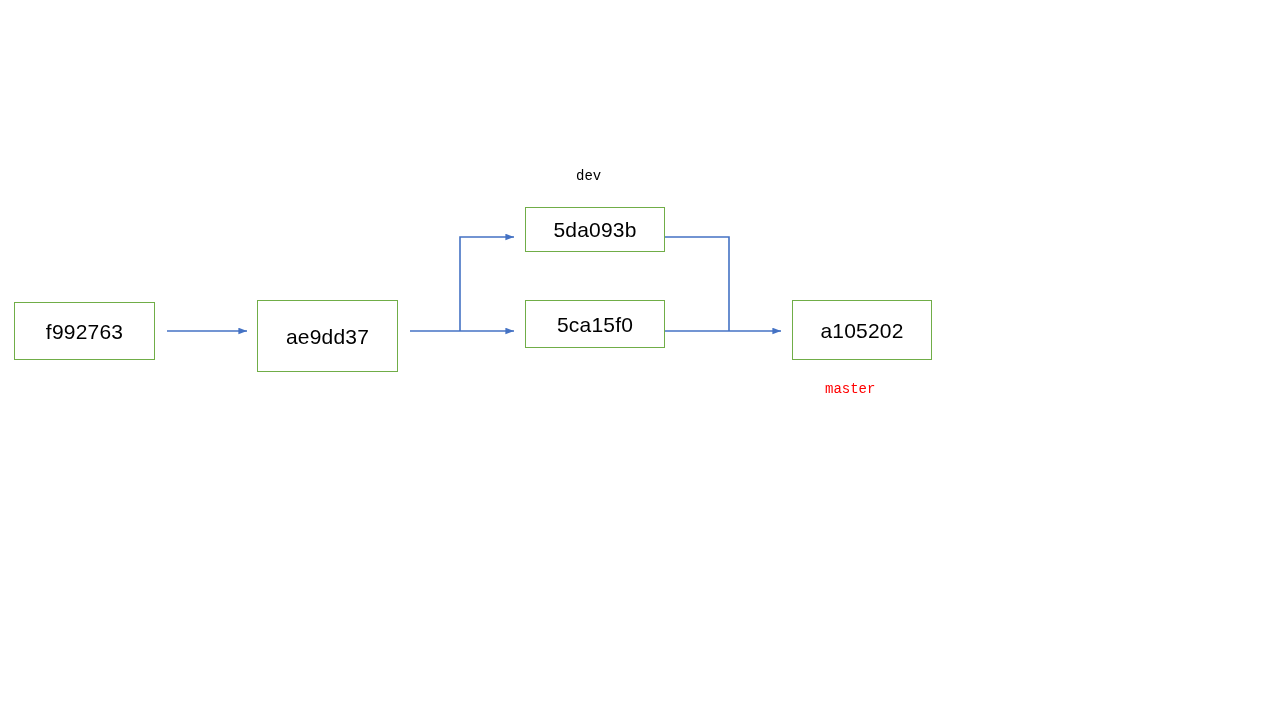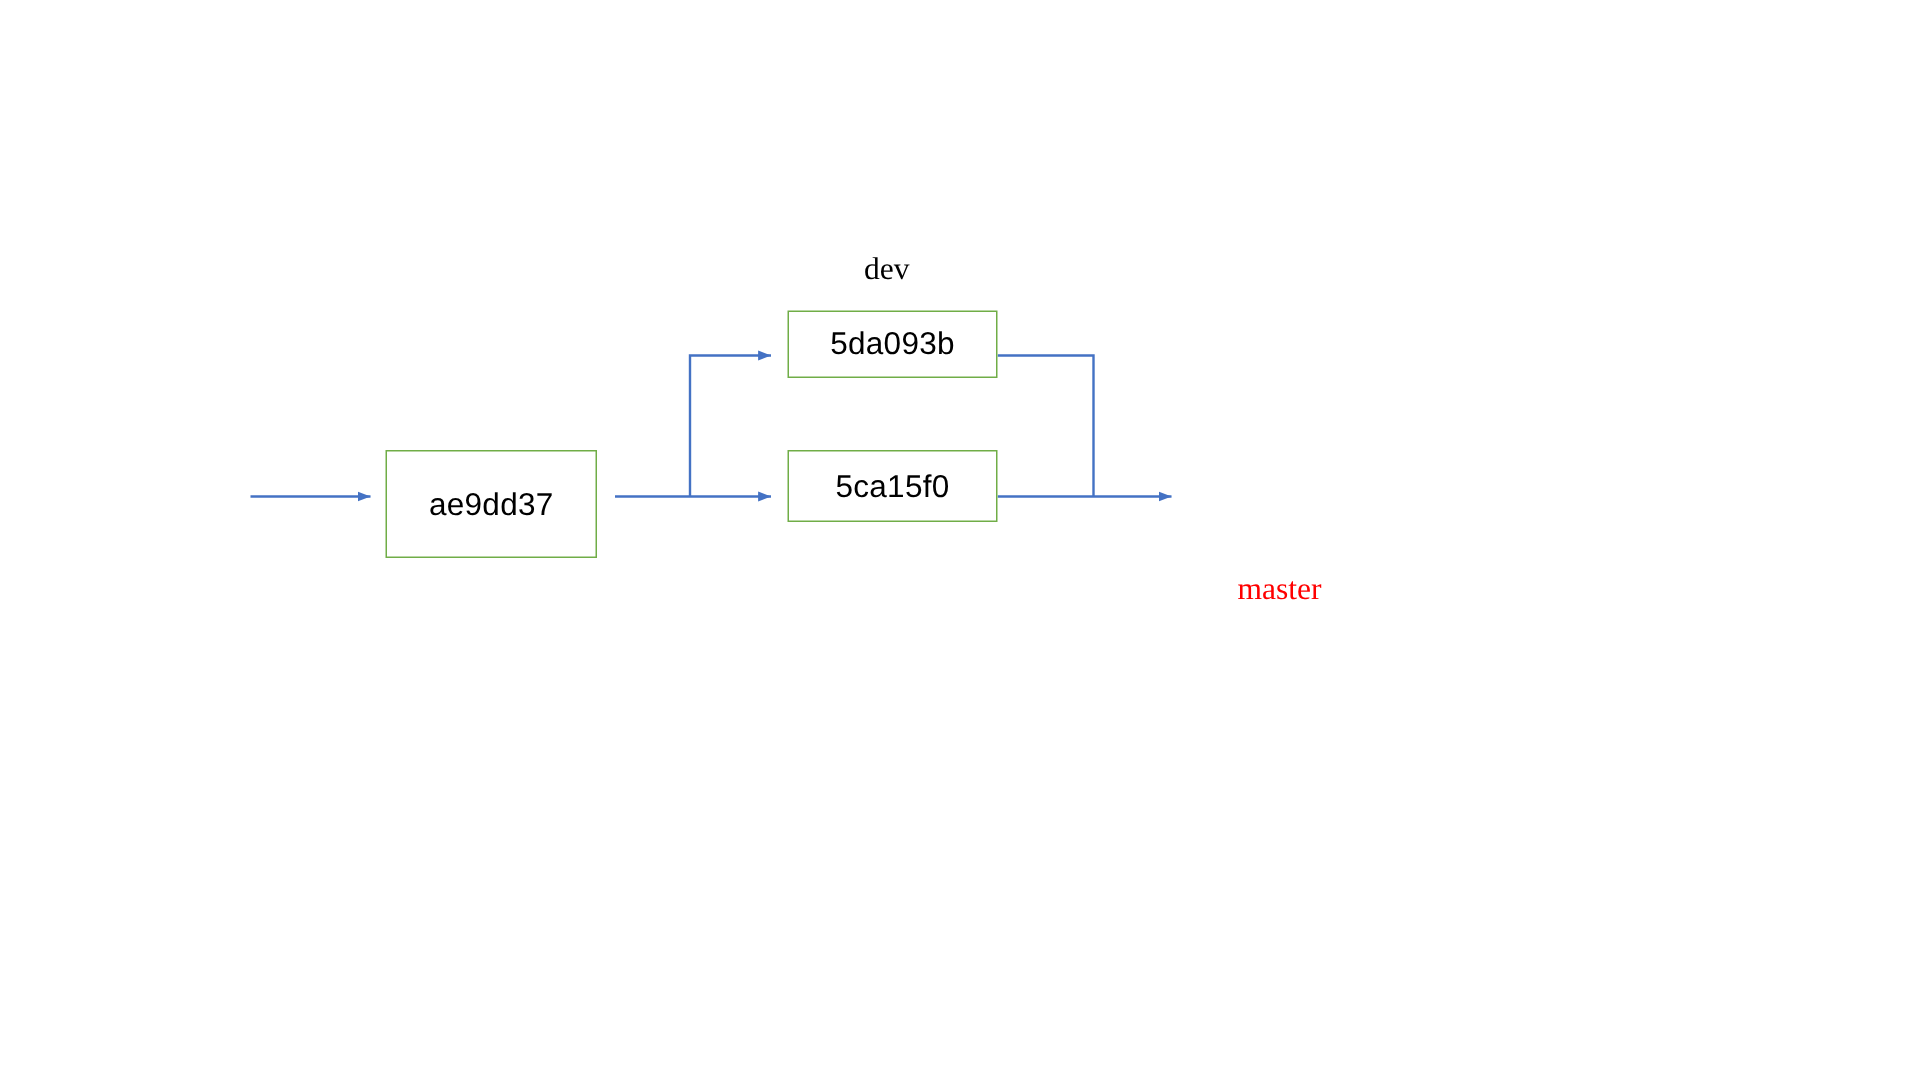--- a/index.html
+++ b/index.html
@@ -39,22 +39,22 @@
   .commit-label {
     font-family: "Liberation Sans", sans-serif;
     font-size: 21px;
     color: #000000;
     line-height: 1;
     letter-spacing: 0.2px;
     white-space: nowrap;
   }
   .branch-label {
     position: absolute;
-    font-family: Liberation Serif, serif;
-    font-size: 21px;
+    font-family: Liberation Mono, monospace;
+    font-size: 14px;
     line-height: 1;
     white-space: nowrap;
     text-align: center;
   }
   .branch-dev {
     color: #000000;
   }
   .branch-master {
     color: #FF0000;
   }
@@ -75,31 +75,37 @@
 
     <path d="M410,331 L514,331" fill="none" stroke="#4472C4" stroke-width="1.6" marker-end="url(#arrowhead)"></path>
 
     <path d="M460,331 L460,237 L514,237" fill="none" stroke="#4472C4" stroke-width="1.6" stroke-linejoin="miter" marker-end="url(#arrowhead)"></path>
 
     <path d="M665,237 L729,237 L729,331" fill="none" stroke="#4472C4" stroke-width="1.6" stroke-linejoin="miter"></path>
 
     <path d="M665,331 L781,331" fill="none" stroke="#4472C4" stroke-width="1.6" marker-end="url(#arrowhead)"></path>
   </svg>
 
+  <div class="commit-node" style="left:14px; top:302px; width:141px; height:58px;">
+    <span class="commit-label">f992763</span>
+  </div>
 
   <div class="commit-node" style="left:257px; top:300px; width:141px; height:72px;">
     <span class="commit-label">ae9dd37</span>
   </div>
 
   <div class="commit-node" style="left:525px; top:207px; width:140px; height:45px;">
     <span class="commit-label">5da093b</span>
   </div>
 
   <div class="commit-node" style="left:525px; top:300px; width:140px; height:48px;">
     <span class="commit-label">5ca15f0</span>
   </div>
 
+  <div class="commit-node" style="left:792px; top:300px; width:140px; height:60px;">
+    <span class="commit-label">a105202</span>
+  </div>
 
   <div class="branch-label branch-dev" style="left:576px; top:169px;">dev</div>
 
   <div class="branch-label branch-master" style="left:825px; top:382px;text-align:right;">master</div>
 
 </div>
 
 </body></html>

